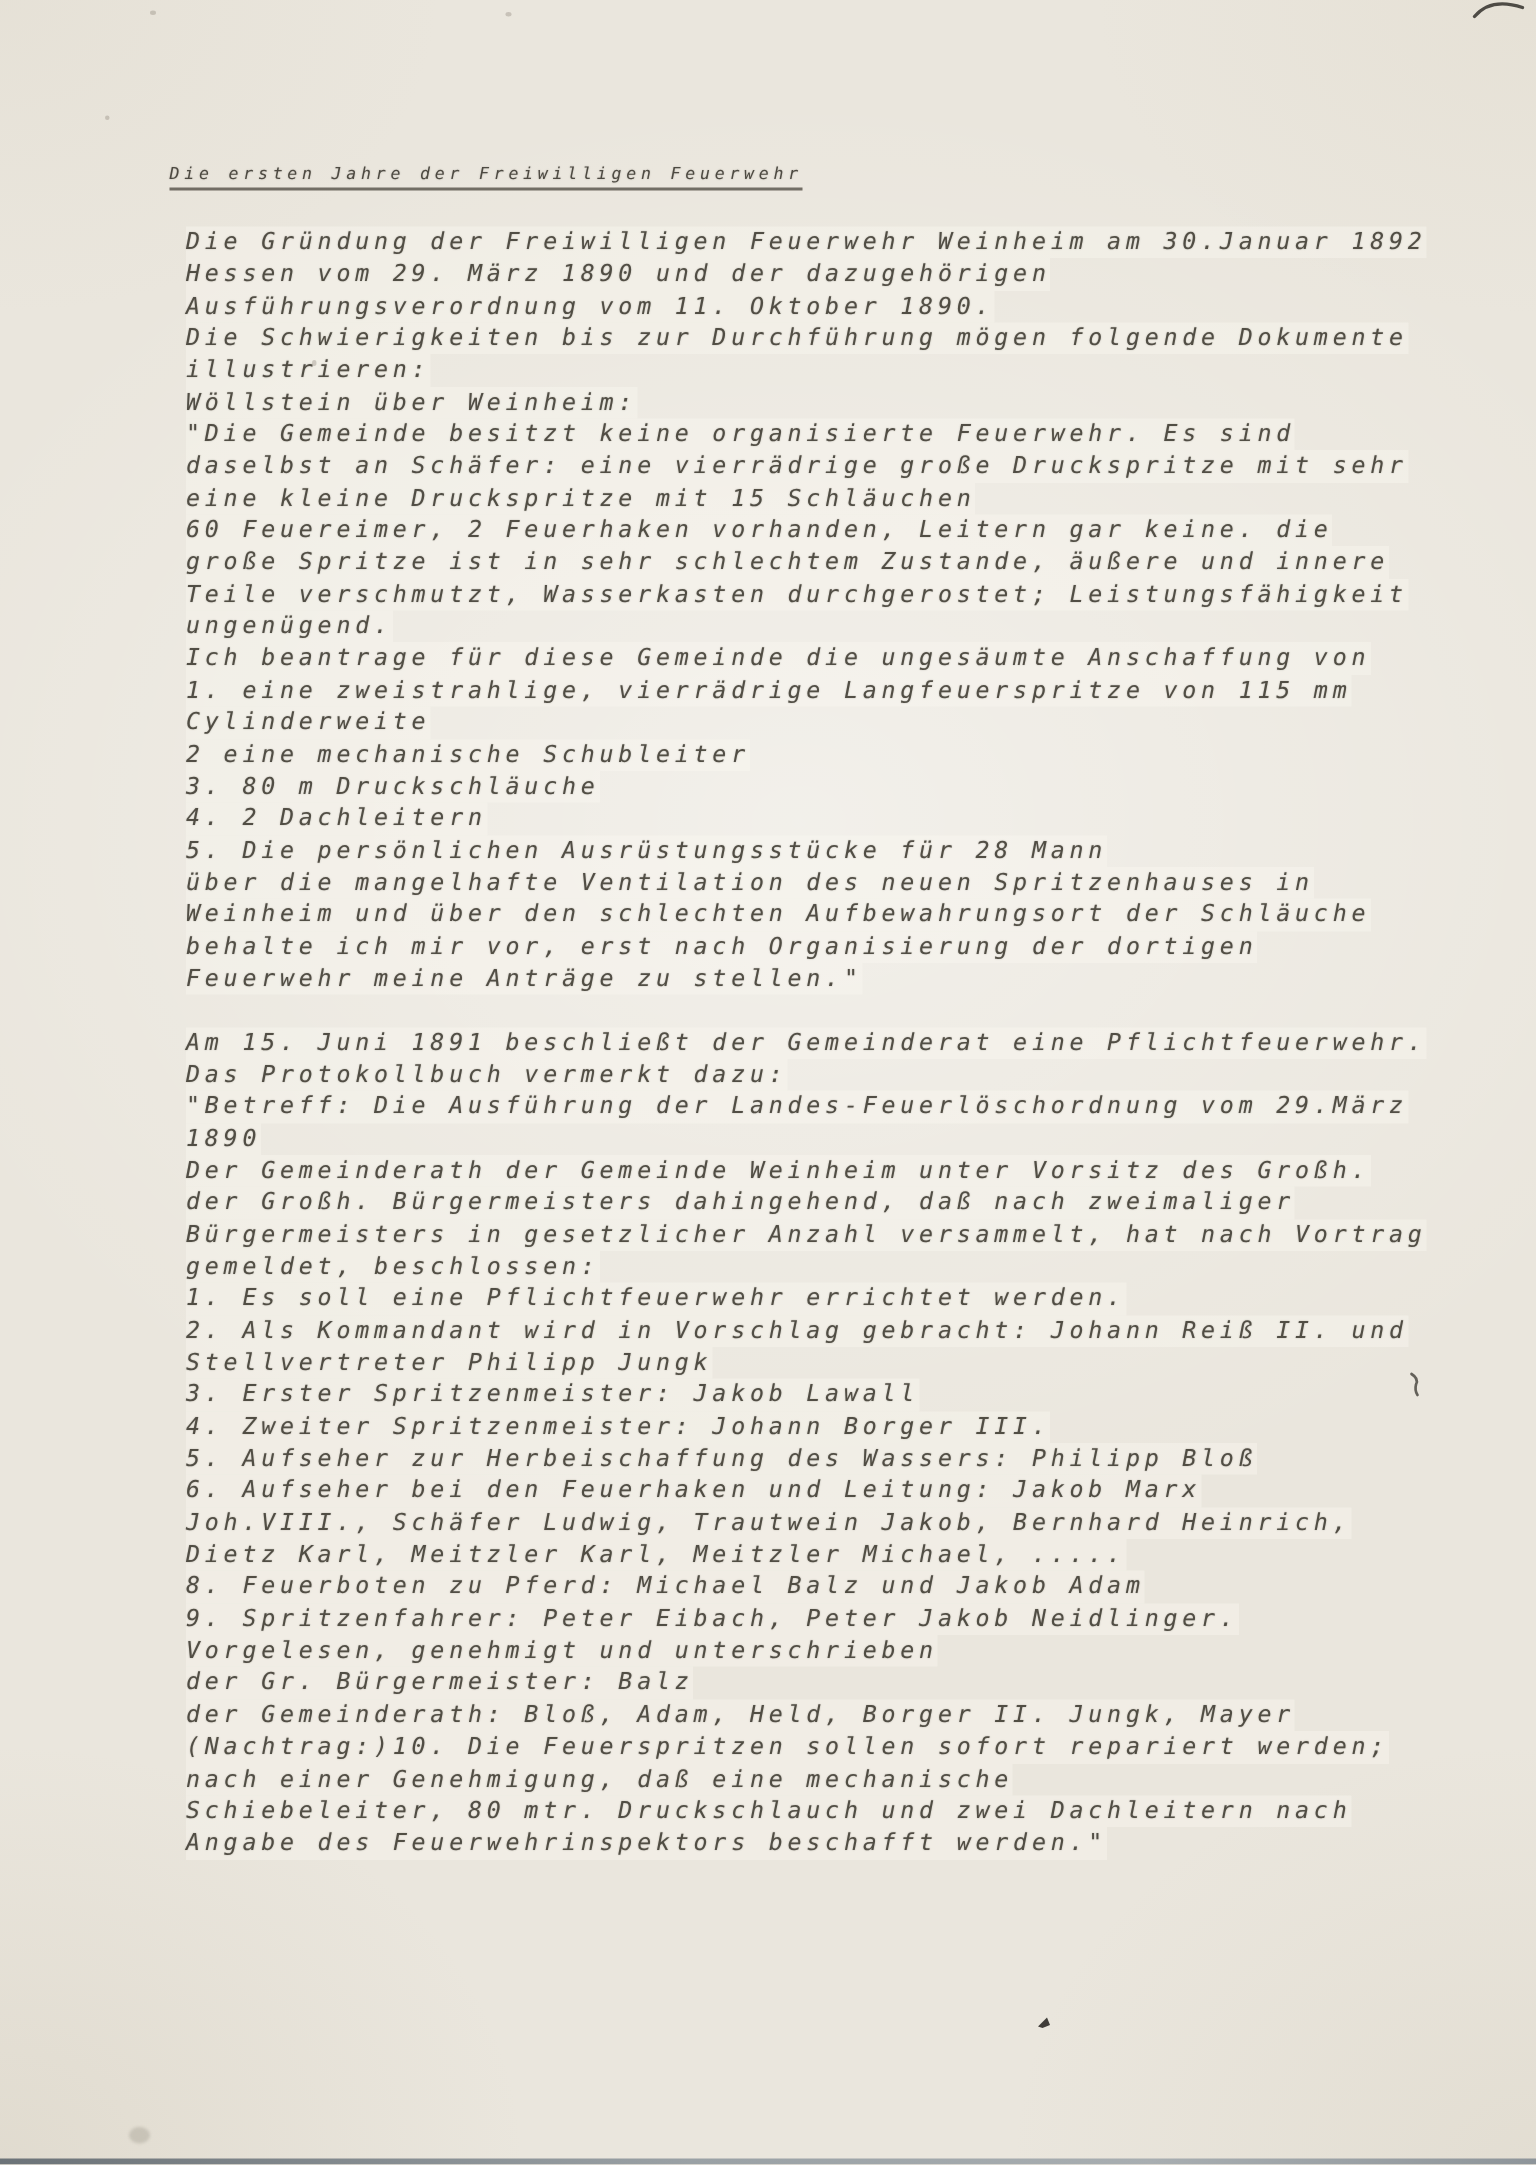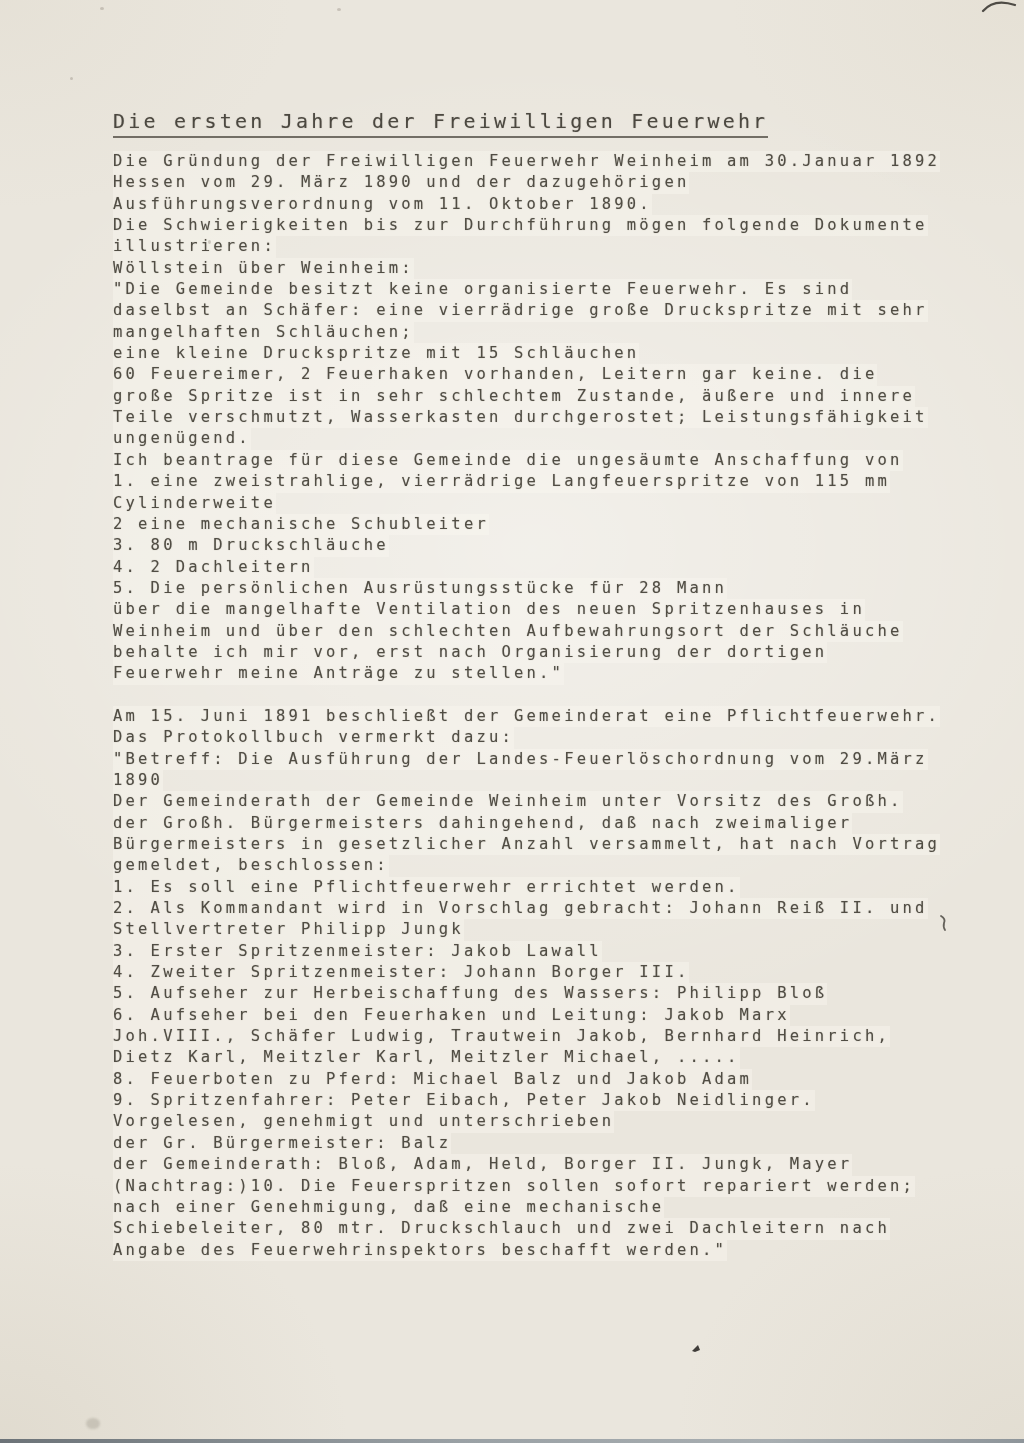--- a/index.html
+++ b/index.html
@@ -23,35 +23,37 @@
 
   .page {
     position: absolute;
     inset: 0;
   }
 
   .doc-title {
     position: absolute;
     left: 113px;
     top: 109px;
-    font-size: 20px;
+    font-size: 11px;
     letter-spacing: 3.2px;
     white-space: pre;
     color: rgba(62,58,50,0.88);
     text-shadow: 0 0 1px rgba(62,58,50,0.38);
     border-bottom: 2px solid rgba(62,58,50,0.70);
     padding-bottom: 3px;
     width: max-content;
+    font-style: italic;
   }
 
   .doc-lines {
     position: absolute;
-    left: 113px;
+    left: 124px;
     top: 151px;
     width: 860px;
+    font-style: italic;
   }
 
   .line {
     font-size: 15.5px;
     line-height: 21.35px;
     min-height: 21.35px;
     letter-spacing: 3.2px;
     white-space: pre;
     color: rgba(64,60,51,0.86);
     text-shadow: 0 0 1px rgba(64,60,51,0.40);
@@ -101,21 +103,20 @@
 
   <div class="doc-lines">
       <div class="line">Die Gründung der Freiwilligen Feuerwehr Weinheim am 30.Januar 1892</div>
       <div class="line">Hessen vom 29. März 1890 und der dazugehörigen</div>
       <div class="line">Ausführungsverordnung vom 11. Oktober 1890.</div>
       <div class="line">Die Schwierigkeiten bis zur Durchführung mögen folgende Dokumente</div>
       <div class="line">illustrieren:</div>
       <div class="line">Wöllstein über Weinheim:</div>
       <div class="line">"Die Gemeinde besitzt keine organisierte Feuerwehr. Es sind</div>
       <div class="line">daselbst an Schäfer: eine vierrädrige große Druckspritze mit sehr</div>
-      <div class="line">mangelhaften Schläuchen;</div>
       <div class="line">eine kleine Druckspritze mit 15 Schläuchen</div>
       <div class="line">60 Feuereimer, 2 Feuerhaken vorhanden, Leitern gar keine. die</div>
       <div class="line">große Spritze ist in sehr schlechtem Zustande, äußere und innere</div>
       <div class="line">Teile verschmutzt, Wasserkasten durchgerostet; Leistungsfähigkeit</div>
       <div class="line">ungenügend.</div>
       <div class="line">Ich beantrage für diese Gemeinde die ungesäumte Anschaffung von</div>
       <div class="line">1. eine zweistrahlige, vierrädrige Langfeuerspritze von 115 mm</div>
       <div class="line">Cylinderweite</div>
       <div class="line">2 eine mechanische Schubleiter</div>
       <div class="line">3. 80 m Druckschläuche</div>

